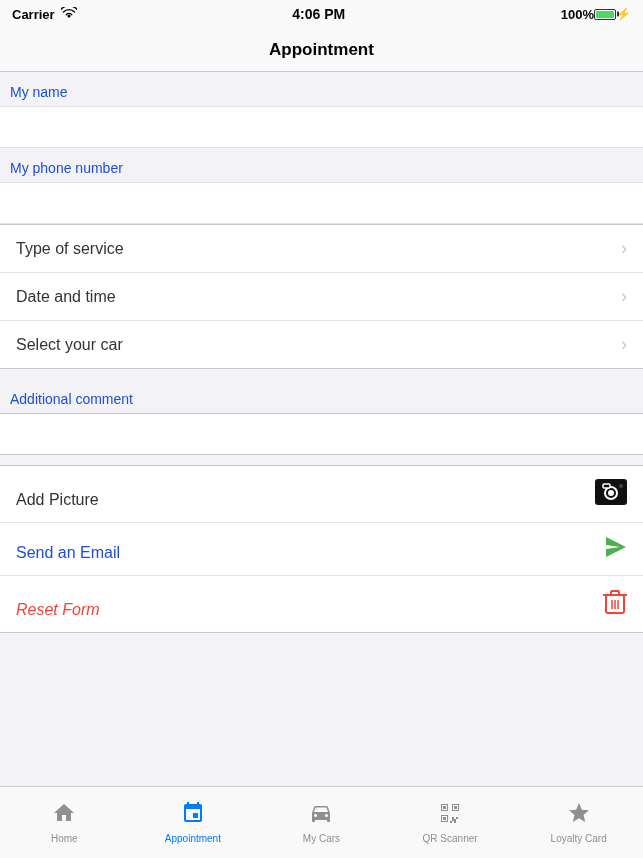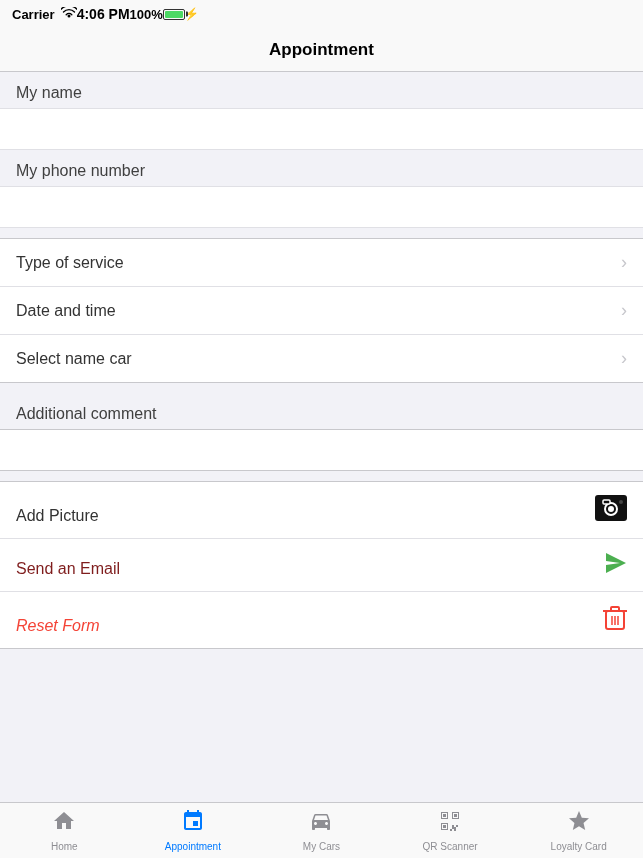--- a/index.html
+++ b/index.html
@@ -12,20 +12,21 @@
       overflow: hidden;
       position: relative;
     }
 
     
     .status-bar {
       background: #f9f9f9;
       height: 28px;
       display: flex;
       align-items: center;
+      justify-content: space-between;
       padding: 0 12px;
       font-size: 13px;
       font-weight: 600;
     }
     .status-left { display: flex; align-items: center; gap: 6px; }
     .status-center { font-size: 14px; font-weight: 700; }
     .status-right { display: flex; align-items: center; font-size: 13px; }
 
     
     .nav-bar {
@@ -47,23 +48,23 @@
       background: #f2f2f7;
       overflow-y: auto;
       height: calc(858px - 28px - 44px - 56px);
     }
 
     
     .form-section {
       margin-bottom: 0;
     }
     .section-label {
-      font-size: 16px;
-      color: #404040;
-      padding: 12px 16px 6px 16px;
+      font-size: 14px;
+      color: #1d4ed8;
+      padding: 12px 16px 6px 10px;
       font-weight: 400;
     }
     .input-row {
       background: #fff;
       border-top: 1px solid #e0e0e5;
       border-bottom: 1px solid #e0e0e5;
     }
     .input-row input {
       width: 100%;
       height: 40px;
@@ -73,21 +74,20 @@
       font-size: 15px;
       background: #fff;
       color: #333;
     }
 
     
     .list-section {
       background: #fff;
       border-top: 1px solid #c8c8cc;
       border-bottom: 1px solid #c8c8cc;
-      margin-top: 10px;
       text-align: center;
     }
     .list-row {
       display: flex;
       align-items: center;
       justify-content: space-between;
       padding: 13px 16px;
       border-bottom: 1px solid #e0e0e5;
       background: #fff;
       min-height: 44px;
@@ -132,30 +132,30 @@
       display: flex;
       align-items: flex-end;
       justify-content: space-between;
       padding: 13px 16px;
       border-bottom: 1px solid #e0e0e5;
       min-height: 44px;
       background: #fff;
     }
     .action-row:last-child { border-bottom: none; }
     .action-label-black { font-size: 16px; color: #333; }
-    .action-label-green { font-size: 16px; color: #7f1d1d; }
+    .action-label-green { font-size: 16px; color: #1d4ed8; }
     .action-label-red { font-size: 16px; color: #f44336; font-style: italic; }
 
     
     .tab-bar {
       position: absolute;
       bottom: 0;
       left: 0;
       right: 0;
-      height: 56px;
+      height: 72px;
       background: #f9f9f9;
       border-top: 1px solid #c8c8cc;
       display: flex;
       align-items: stretch;
     }
     .tab-item {
       flex: 1;
       display: flex;
       flex-direction: column;
       align-items: center;
@@ -253,21 +253,21 @@
   <div class="list-section">
     <div class="list-row">
       <span class="list-row-label">Type of service</span>
       <span class="chevron">›</span>
     </div>
     <div class="list-row">
       <span class="list-row-label">Date and time</span>
       <span class="chevron">›</span>
     </div>
     <div class="list-row">
-      <span class="list-row-label">Select name car</span>
+      <span class="list-row-label">Select your car</span>
       <span class="chevron">›</span>
     </div>
   </div>
 
   <div class="comment-section">
     <div class="section-label">Additional comment</div>
     <div class="comment-input-row">
       <input type="text" placeholder="" style="">
     </div>
   </div>

